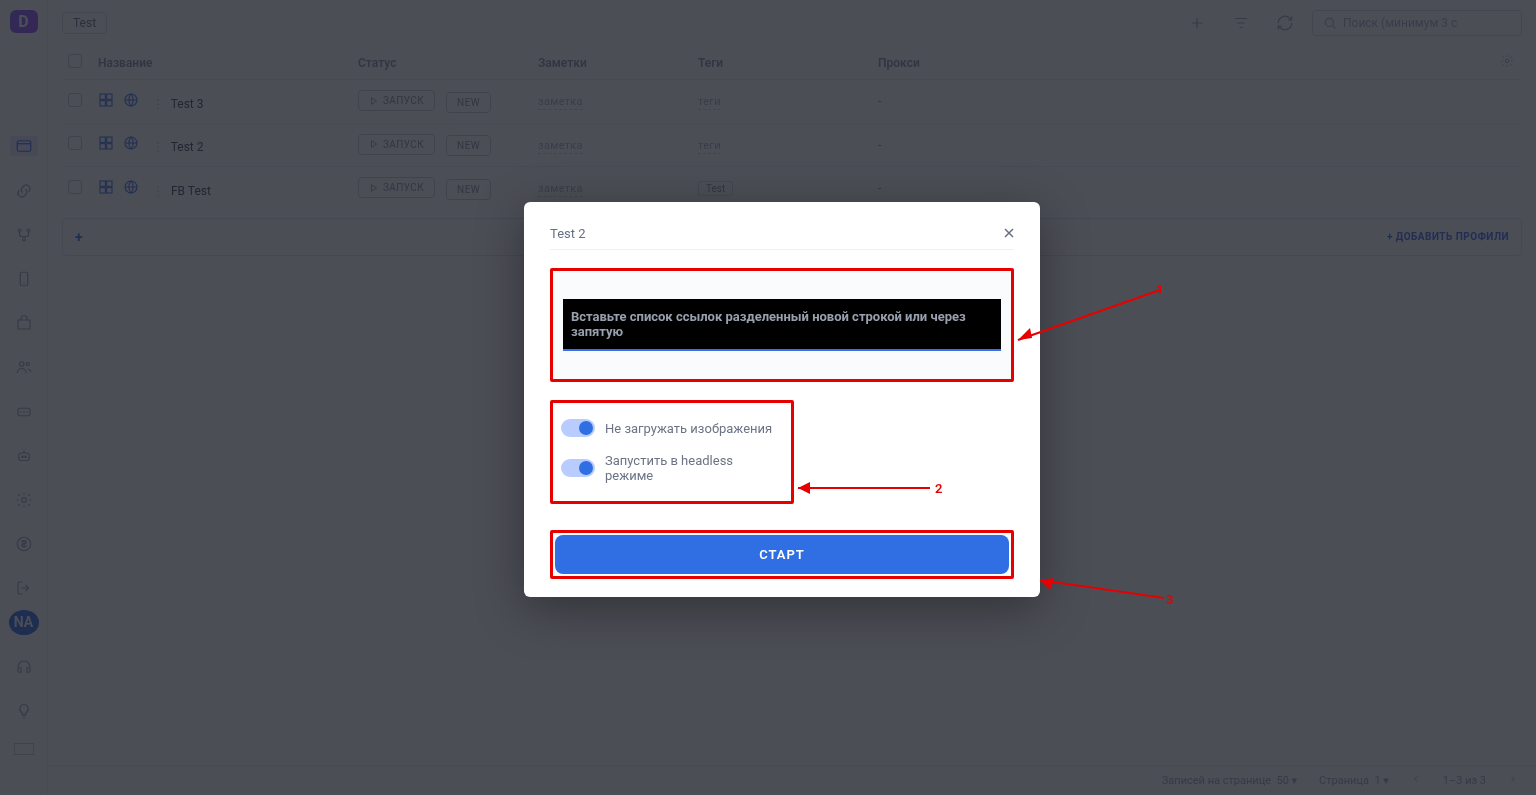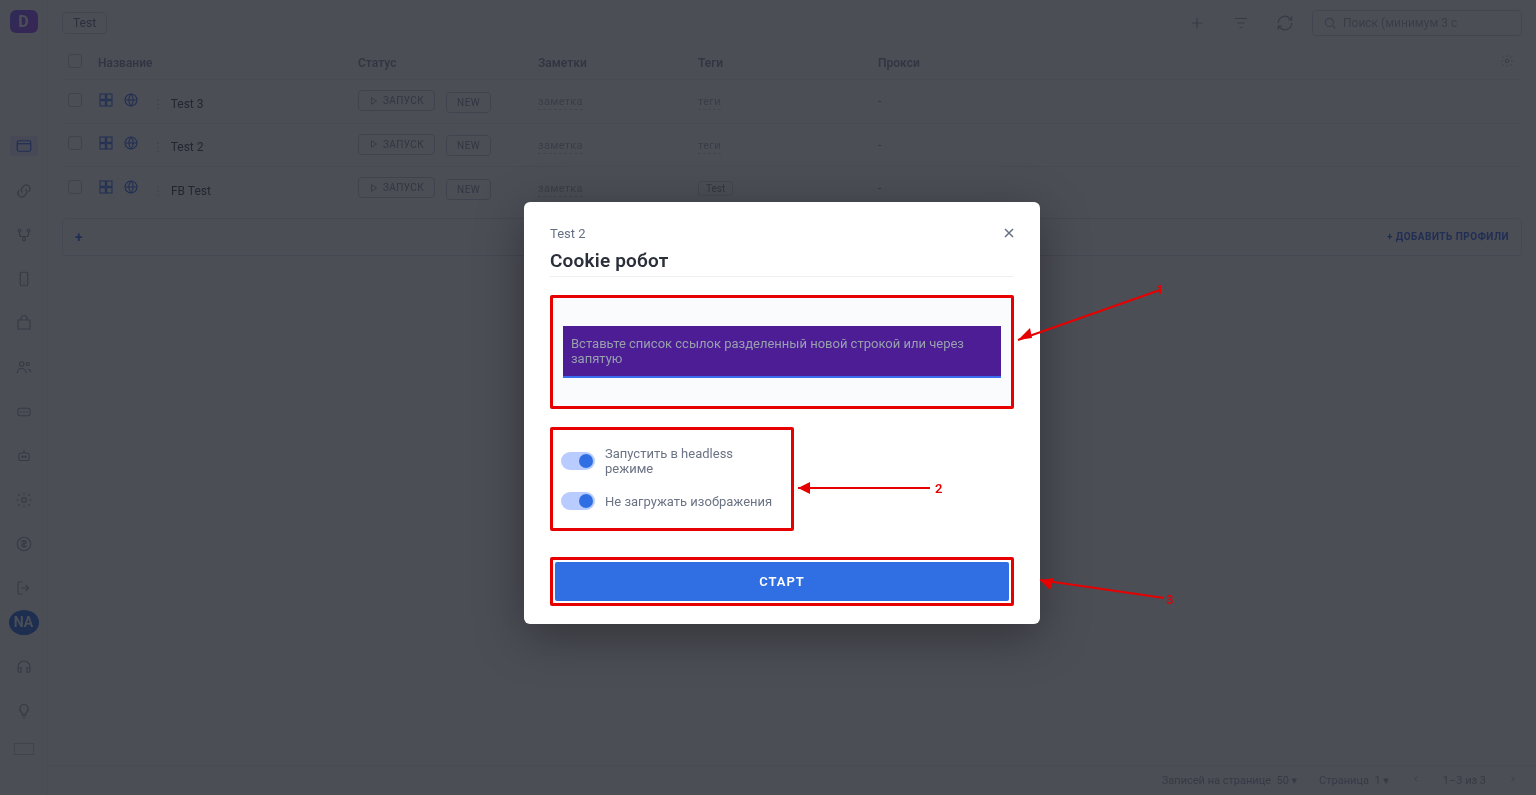--- a/index.html
+++ b/index.html
@@ -63,29 +63,29 @@
     
     .modal { position:absolute; left:524px; top:202px; width:516px; background:#fff; border-radius:6px; box-shadow:0 12px 48px rgba(0,0,0,.35); padding:24px 26px 18px; }
     .modal-close { position:absolute; top:20px; right:20px; width:22px; height:22px; display:flex; align-items:center; justify-content:center; cursor:pointer; }
     .modal-close svg { width:16px; height:16px; stroke:#667085; stroke-width:2.2; }
     .m-subtitle { font-size:13px; color:#667085; margin-bottom:8px; }
     .m-title { font-size:19px; font-weight:600; color:#2a2f3a; margin-bottom:4px; letter-spacing:.2px;}
     .m-desc { font-size:12px; color:#8b92a2; margin-bottom:16px; }
     hr.m-sep { border:0; border-top:1px solid #eef0f4; margin-bottom:18px; }
 
     .input-outer { border:3px solid #e60000; border-radius:2px; padding:28px 10px; background:#fafbfc; margin-bottom:18px; }
-    .input-inner { background:#4c1d95; border-bottom:2px solid #3a6df0; padding:10px 8px; font-size:13px; color:#98a0ae; }
+    .input-inner { background:#000000; border-bottom:2px solid #3a6df0; padding:10px 8px; font-size:13px; color:#98a0ae;font-weight:bold; }
 
     .toggle-outer { border:3px solid #e60000; width:244px; padding:8px 6px 10px; margin-bottom:26px; border-radius:2px; }
     .toggle-row { display:flex; align-items:center; gap:10px; padding:8px 2px; font-size:13px; color:#6b7385; }
     .toggle { width:34px; height:18px; border-radius:9px; background:#b8ccff; position:relative; flex-shrink:0; }
     .toggle .knob { position:absolute; right:2px; top:2px; width:14px; height:14px; border-radius:50%; background:#2f6fe3; }
 
     .start-outer { border:3px solid #e60000; border-radius:2px; padding:2px; }
-    .start-btn { background:#2f6fe3; color:#fff; text-align:center; padding:12px 0; font-size:13px; letter-spacing:1px; font-weight:600; border-radius:2px; }
+    .start-btn { background:#2f6fe3; color:#fff; text-align:center; padding:12px 0; font-size:13px; letter-spacing:1px; font-weight:600; border-radius:8px; }
 
     
     .anno { position:absolute; pointer-events:none; }
     .anno-num { position:absolute; font-size:13px; color:#e60000; font-weight:600; }
     .anno svg { overflow:visible; }
     .anno line { stroke:#e60000; stroke-width:2.2; }
     .anno polygon { fill:#e60000; }
   </style>
 </head>
 <body>
@@ -348,39 +348,38 @@
 
   <div class="dimmer"></div>
 
   <div class="modal">
     <div class="modal-close">
       <svg viewBox="0 0 24 24">
           <path d="M6 6l12 12M18 6L6 18"></path>
         </svg>
     </div>
     <div class="m-subtitle">Test 2</div>
-    <div class="m-title">Cookie робот</div>
     <hr class="m-sep">
 
     <div class="input-outer">
       <div class="input-inner">Вставьте список ссылок разделенный новой строкой или через запятую</div>
     </div>
 
     <div class="toggle-outer">
       <div class="toggle-row">
         <div class="toggle">
             <div class="knob"></div>
           </div>
-        <span>Запустить в headless режиме</span>
+        <span>Не загружать изображения</span>
       </div>
       <div class="toggle-row">
         <div class="toggle">
             <div class="knob"></div>
           </div>
-        <span>Не загружать изображения</span>
+        <span>Запустить в headless режиме</span>
       </div>
     </div>
 
     <div class="start-outer">
       <div class="start-btn">СТАРТ</div>
     </div>
   </div>
 
   <div class="anno" style="left:1010px; top:290px;">
     <svg width="160" height="60">

